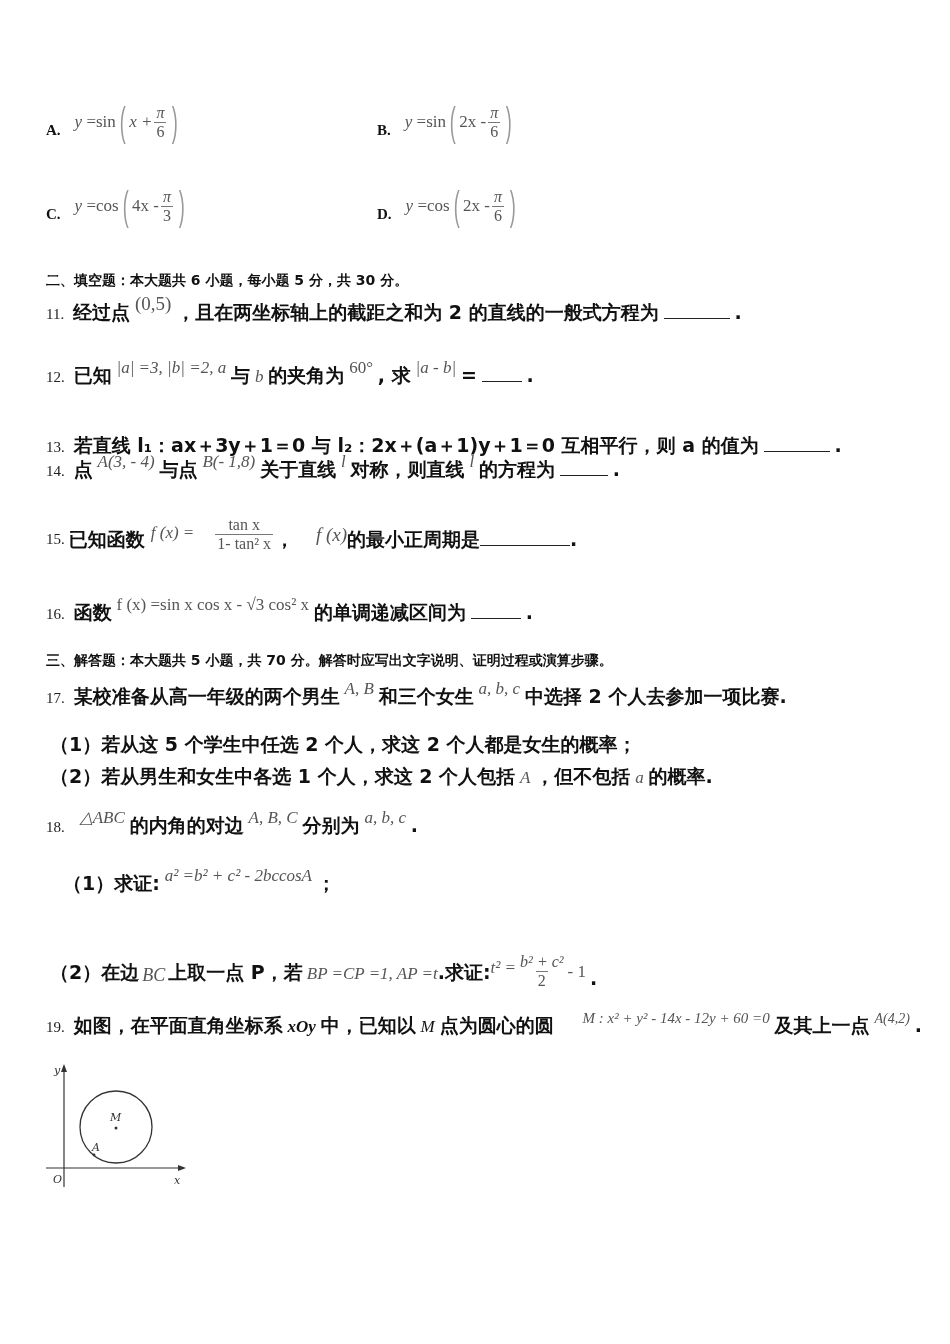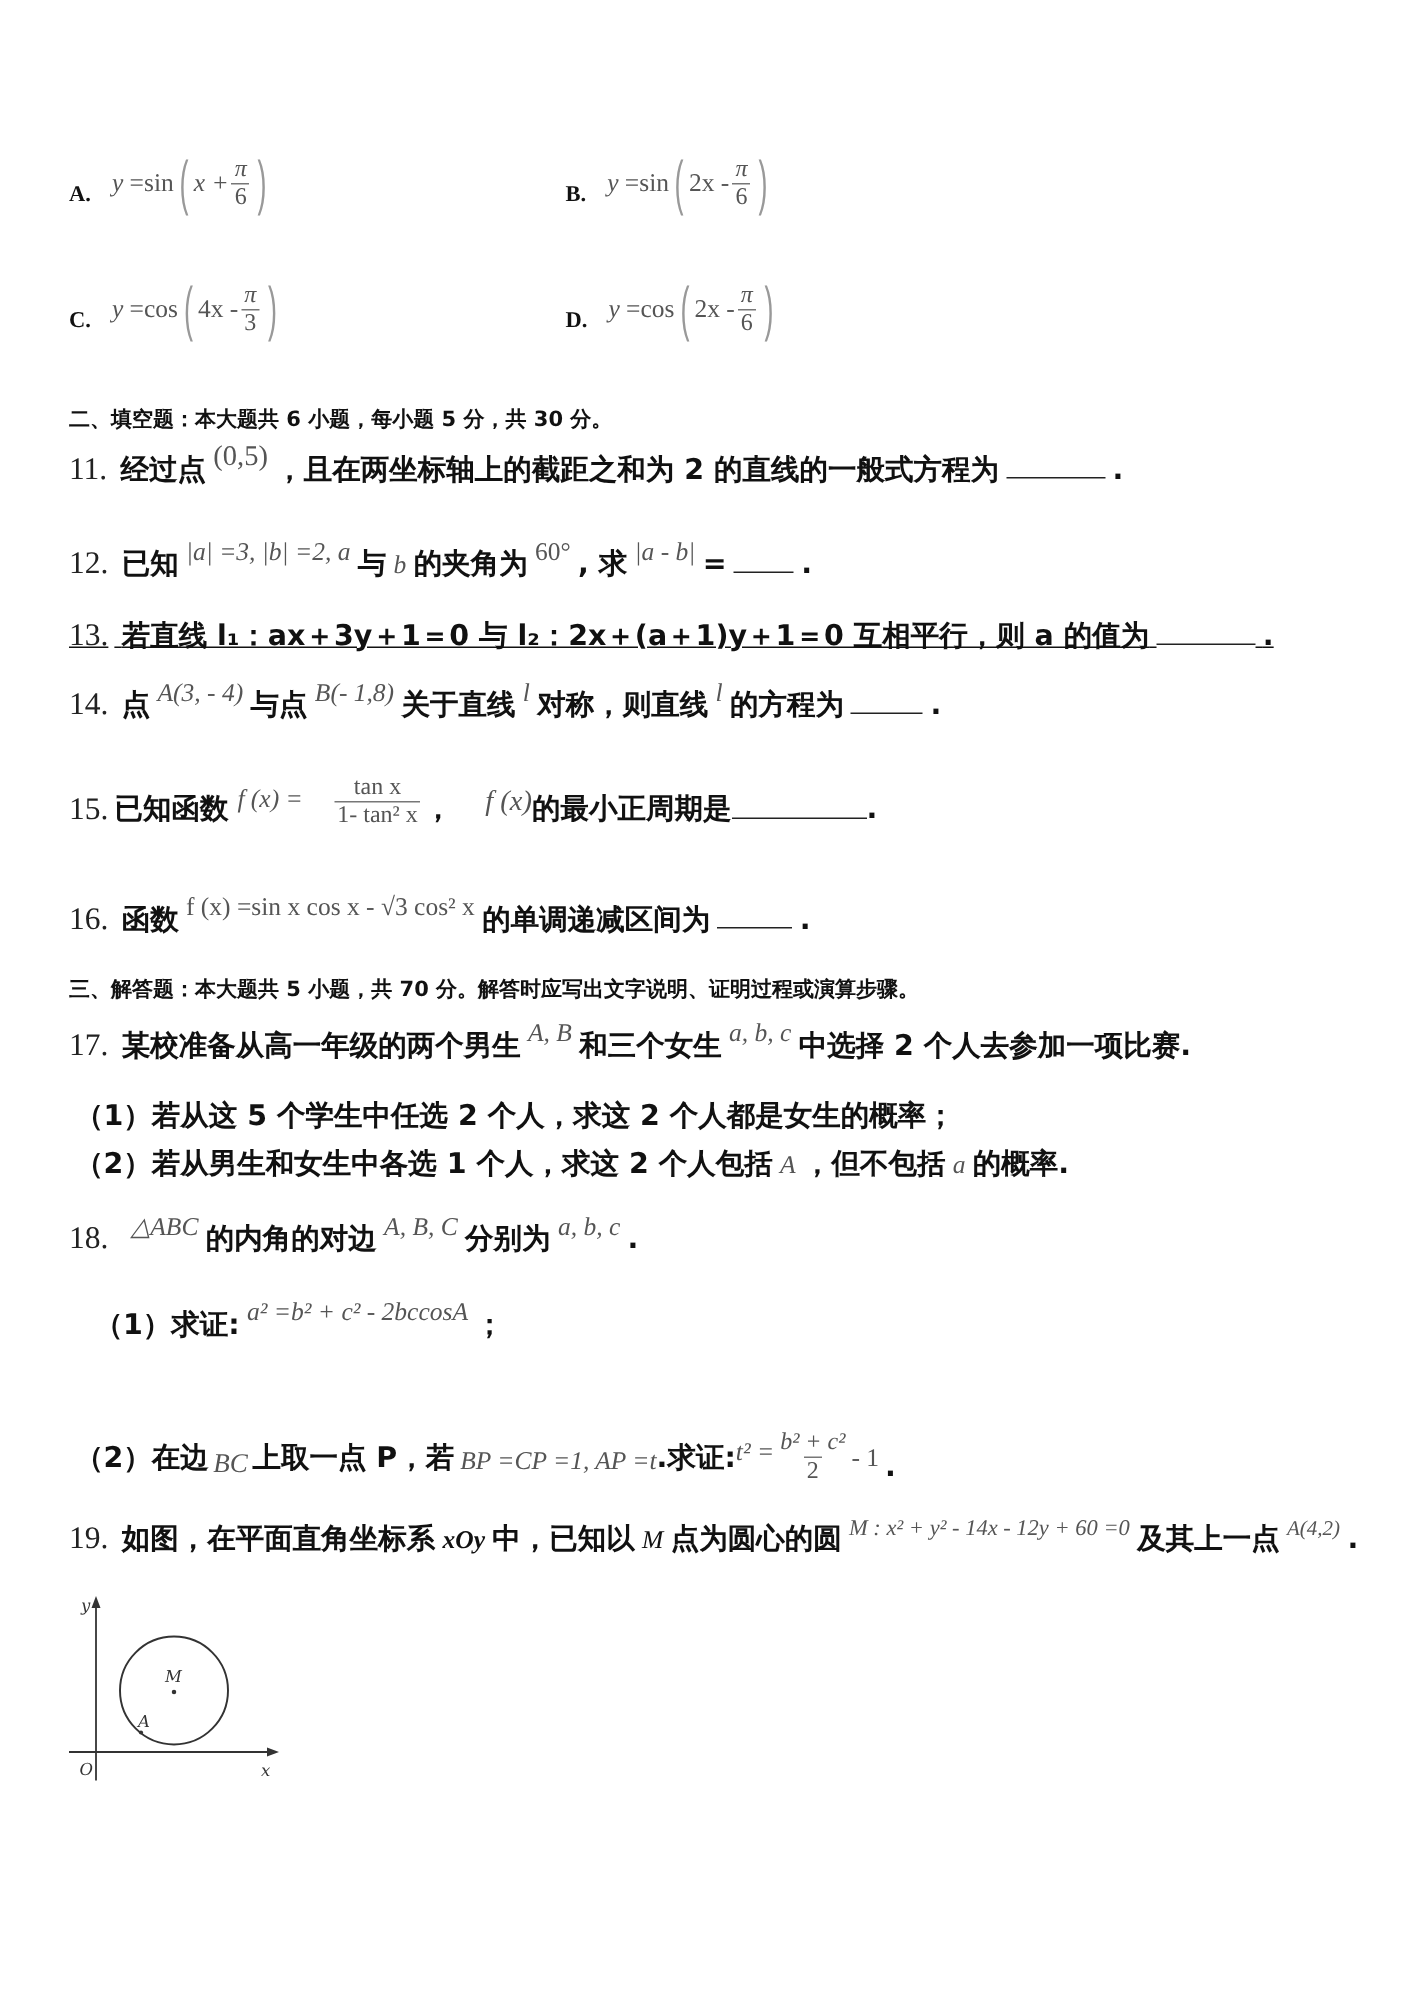--- a/index.html
+++ b/index.html
@@ -12,21 +12,21 @@
     overflow: hidden;
   }
   .line {
     position: absolute;
     left: 46px;
     white-space: nowrap;
     font-size: 14px;
     font-weight: bold;
     line-height: 20px;
   }
-  .num { font-family: "Liberation Serif", serif; font-weight: normal; font-size: 21px; color: #222; margin-right: 4px; }
+  .num { font-family: "Liberation Serif", serif; font-weight: normal; font-size: 15px; color: #222; margin-right: 4px; }
   .cn { font-family: "DejaVu Sans", sans-serif; font-weight: bold; font-size: 19px; }
   .m {
     font-family: "Liberation Serif", serif;
     font-weight: normal;
     color: #555;
     font-size: 17px;
   }
   .mi { font-style: italic; }
   .sup { position: relative; top: -9px; }
   .blank { display: inline-block; border-bottom: 1px solid #222; height: 14px; vertical-align: baseline; }
@@ -110,21 +110,21 @@
   <span class="m mi">b</span>
   <span class="cn"> 的夹角为</span>
   <span class="m sup">60°</span>
   <span class="cn">, 求</span>
   <span class="m mi sup">|a - b|</span>
   <span class="cn"> =</span>
   <span class="blank" style="width:40px;"></span>
   <span class="cn">.</span>
 </div>
 
-<div class="line" style="top:413px;text-decoration:underline;">
+<div class="line" style="top:435px;">
   <span class="num">13.</span>
   <span class="cn">若直线 l₁：ax＋3y＋1＝0 与 l₂：2x＋(a＋1)y＋1＝0 互相平行，则 a 的值为</span>
   <span class="blank" style="width:66px;"></span>
   <span class="cn">.</span>
 </div>
 
 <div class="line" style="top:459px;">
   <span class="num">14.</span>
   <span class="cn">点</span>
   <span class="m mi sup">A(3, - 4)</span>
@@ -213,21 +213,21 @@
   <span class="cn" style="margin-left:4px; position:relative; top:6px;">.</span>
 </div>
 
 <div class="line" style="top:1015px;">
   <span class="num">19.</span>
   <span class="cn">如图，在平面直角坐标系</span>
   <span class="m mi" style="color:#111; font-weight:bold;">xOy</span>
   <span class="cn">中，已知以</span>
   <span class="m mi" style="color:#111;">M</span>
   <span class="cn">点为圆心的圆</span>
-  <span class="m mi sup" style="font-size:15px;">M : x² + y² - 14x - 12y + 60 =0</span>
+  <span class="m mi sup" style="font-size:15px;margin-left:24px;">M : x² + y² - 14x - 12y + 60 =0</span>
   <span class="cn">及其上一点</span>
   <span class="m mi sup" style="font-size:14px;">A(4,2)</span>
   <span class="cn">.</span>
 </div>
 
 <div class="figure">
   <svg width="150" height="130" viewBox="0 0 150 130">
 
     <line x1="20" y1="125" x2="20" y2="4" stroke="#333" stroke-width="1.2"></line>
     <polygon points="20,2 17,10 23,10" fill="#333"></polygon>

